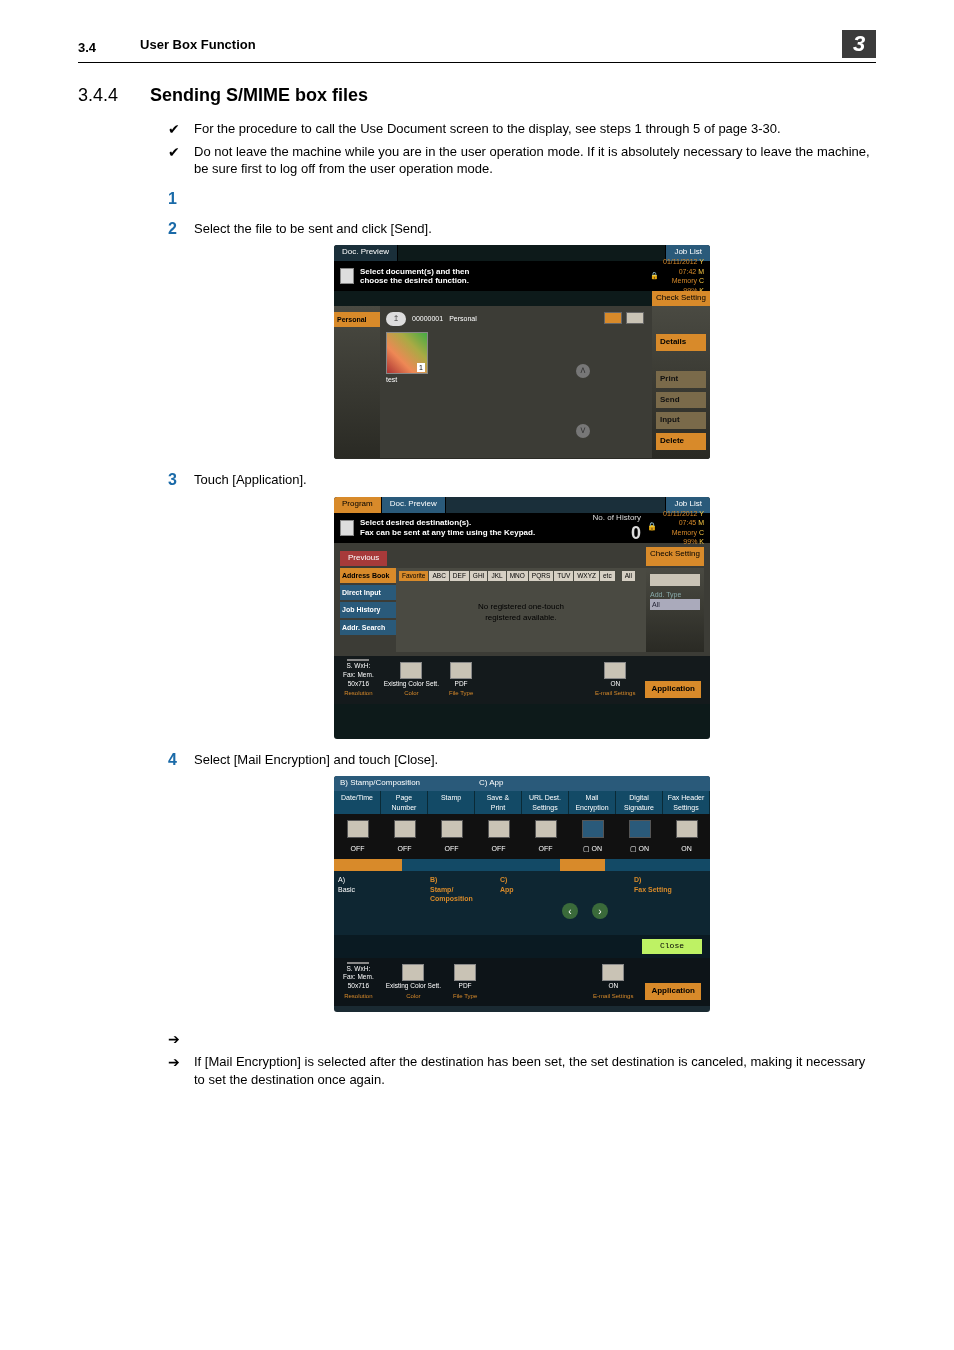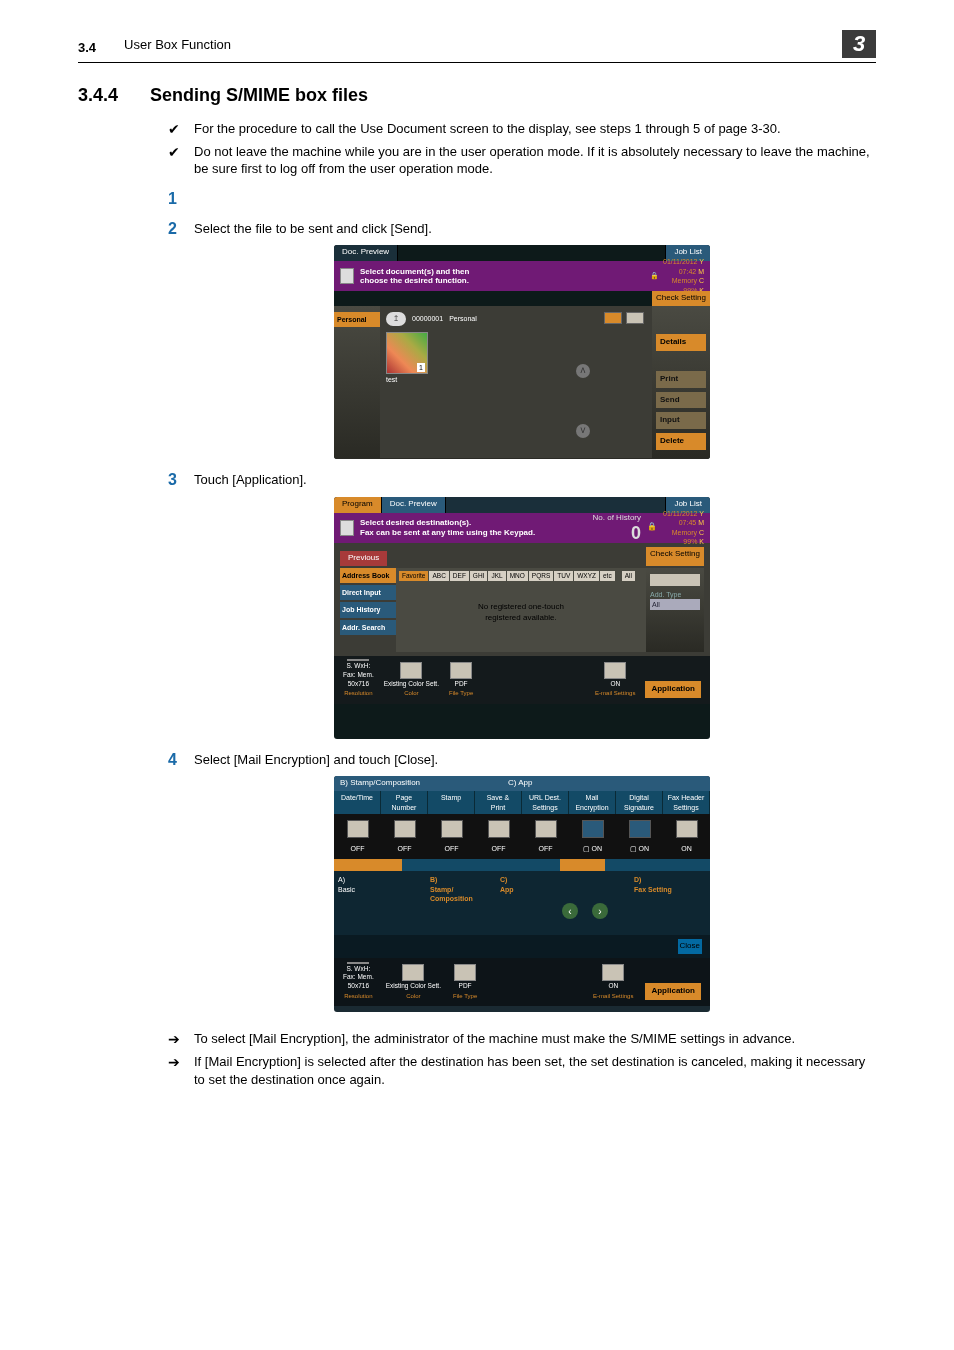--- a/index.html
+++ b/index.html
@@ -2,47 +2,47 @@
 <html><head>
 <meta charset="utf-8">
 <style>
   * { box-sizing: border-box; margin: 0; padding: 0; }
   html, body { width: 954px; background: #fff; font-family: Arial, Helvetica, sans-serif; color: #000; }
   .page { width: 954px; min-height: 1350px; padding: 30px 78px 20px 78px; position: relative; }
 
   
   .hdr { display: flex; align-items: center; border-bottom: 1px solid #000; padding-bottom: 4px; margin-bottom: 22px; }
   .hdr .secnum { font-weight: bold; font-size: 13px; margin-top: 6px; }
-  .hdr .sectitle { font-weight: normal; font-size: 13px; margin-left: 28px; flex: 1; }
+  .hdr .sectitle { font-weight: bold; font-size: 13px; margin-left: 44px; flex: 1; }
   .hdr .chapbox { margin-left: auto; width: 34px; height: 28px; background: #3b3b3b; color: #fff; font-style: italic; font-weight: bold; font-size: 22px; display: flex; align-items: center; justify-content: center; }
 
   
   .h3 { display: flex; gap: 32px; margin-bottom: 14px; }
-  .h3 .num { font-weight: bold; font-size: 18px; }
+  .h3 .num { font-weight: normal; font-size: 18px; }
   .h3 .txt { font-weight: bold; font-size: 18px; }
 
   .body { padding-left: 90px; font-size: 13px; line-height: 1.35; }
   .row { display: flex; align-items: flex-start; margin-bottom: 4px; }
   .check { width: 26px; flex: 0 0 26px; font-size: 14px; }
   .num-step { width: 26px; flex: 0 0 26px; color: #1a6aa8; font-weight: bold; font-size: 16px; line-height: 1.1; }
   .arrow { width: 26px; flex: 0 0 26px; font-size: 14px; }
   .steprow { margin-top: 12px; margin-bottom: 8px; }
 
   .figwrap { margin: 6px 0 10px 0; display: flex; justify-content: center; }
 
   
   .panel { background: #0d1a1a; border-radius: 3px; color: #ddd; font-size: 8px; position: relative; overflow: hidden; }
 
   
   .s1 { width: 376px; height: 214px; }
   .tabbar { display: flex; height: 16px; }
   .tab { background: #2a5a7a; color: #fff; padding: 2px 8px; font-size: 8px; border-right: 1px solid #000; }
   .tab.dark { background: #1a2f3a; flex:1; }
   .tabR { margin-left: auto; background: #2a5a7a; color:#fff; padding:2px 8px; font-size:8px; }
-  .msgbar { background: #701a75; display:flex; align-items:center; padding:4px 6px; height:30px; }
+  .msgbar { background: #000000; display:flex; align-items:center; padding:4px 6px; height:30px; }
   .msgbar .doc-ico { width:14px; height:16px; background:#ddd; border:1px solid #888; margin-right:6px; }
   .msgtxt { color:#fff; font-size:8px; font-weight:bold; line-height:1.2; flex:1; }
   .datetime { color:#d88a2a; font-size:7px; text-align:right; }
   .datetime .y { color:#ffcc44; }
   .checksetting { background:#d88a2a; color:#000; font-size:8px; padding:2px 4px; }
   .s1-main { display:flex; height:152px; }
   .s1-left { width:46px; background:linear-gradient(#4a4a42,#2a2a24); display:flex; flex-direction:column; gap:4px; padding-top:6px; }
   .s1-left .sidetab { background:#d88a2a; color:#000; font-size:7px; font-weight:bold; padding:3px 3px; }
   .s1-center { flex:1; background:#3c3c36; position:relative; padding:6px; }
   .s1-center .breadcrumb { display:flex; gap:6px; align-items:center; margin-bottom:6px; }
@@ -85,36 +85,36 @@
   .s2b-col .ico { width:22px; height:18px; background:#c9c3b5; border:1px solid #888; }
   .s2b-col .ico.blue { background:#2a5a7a; }
   .s2b-col .t1 { font-size:6.5px; color:#fff; text-align:center; }
   .s2b-col .t2 { font-size:6px; color:#d88a2a; text-align:center; }
   .s2b-col.app { margin-left:auto; }
   .s2b-col.app .btn { background:#d88a2a; color:#000; font-size:8px; font-weight:bold; padding:3px 6px; }
 
   
   .s3 { width: 376px; height: 236px; background:#1a2a32; }
   .s3-title { background:#2a5a7a; color:#fff; font-size:8px; padding:2px 6px; display:flex; }
-  .s3-title span:last-child { margin-left:88px; }
+  .s3-title span:last-child { margin-left:59px; }
   .s3-hdr { display:flex; background:#134a66; }
   .s3-hdr .c { color:#fff; font-size:7px; padding:2px 4px; text-align:center; flex:1; border-right:1px solid #0a2a36; }
   .s3-row1 { display:flex; background:#111; padding:6px 0; }
   .s3-row1 .c { flex:1; text-align:center; }
   .s3-row1 .ico { width:22px; height:18px; background:#c9c3b5; display:inline-block; border:1px solid #555; }
   .s3-row1 .ico.on { background:#2a5a7a; }
   .s3-row1 .st { color:#fff; font-size:7px; display:block; margin-top:2px; }
   .s3-strip { height:12px; background:linear-gradient(to right,#d88a2a 0,#d88a2a 18%, #134a66 18%, #134a66 60%, #d88a2a 60%, #d88a2a 72%, #134a66 72%); display:flex; }
   .s3-mid { background:#0e2632; height:64px; display:flex; align-items:flex-start; padding-top:4px; }
   .s3-mid .lab { color:#fff; font-size:7px; width:44px; padding-left:4px; }
   .s3-mid .lab.o { color:#d88a2a; font-weight:bold; }
   .s3-mid .arrows { display:flex; gap:14px; justify-content:center; width:120px; margin-top:28px; }
   .s3-mid .ar { width:16px; height:16px; border-radius:50%; background:#3a6a3a; color:#fff; display:flex; align-items:center; justify-content:center; font-size:10px; }
   .s3-close { text-align:right; padding:4px 8px; background:#0a1a22; }
-  .s3-close .b { background:#0369a1; color:#000; font-size:8px; padding:2px 2px; display:inline-block; }
+  .s3-close .b { background:#bef264; color:#000; font-size:8px; padding:2px 18px; display:inline-block;font-family:Liberation Mono, monospace; }
   .s3-bot { height:48px; background:#0d1418; display:flex; gap:4px; padding:4px 5px; }
 
   
   .footer { position:absolute; bottom:18px; left:78px; right:78px; display:flex; font-size:12px; }
   .footer .r { margin-left:auto; }
 </style>
 </head>
 <body>
 
 <div class="page">
@@ -398,21 +398,20 @@
           <div class="s2b-col app">
             <span class="btn">Application</span>
           </div>
         </div>
       </div>
     </div>
 
     <div style="height:8px;"></div>
     <div class="row">
       <span class="arrow">➔</span>
-      <span>To select [Mail Encryption], the administrator of the machine must make the S/MIME settings in advance.</span>
     </div>
     <div class="row">
       <span class="arrow">➔</span>
       <span>If [Mail Encryption] is selected after the destination has been set, the set destination is canceled, making it necessary to set the destination once again.</span>
     </div>
   </div>
 
 
 </div>
 

